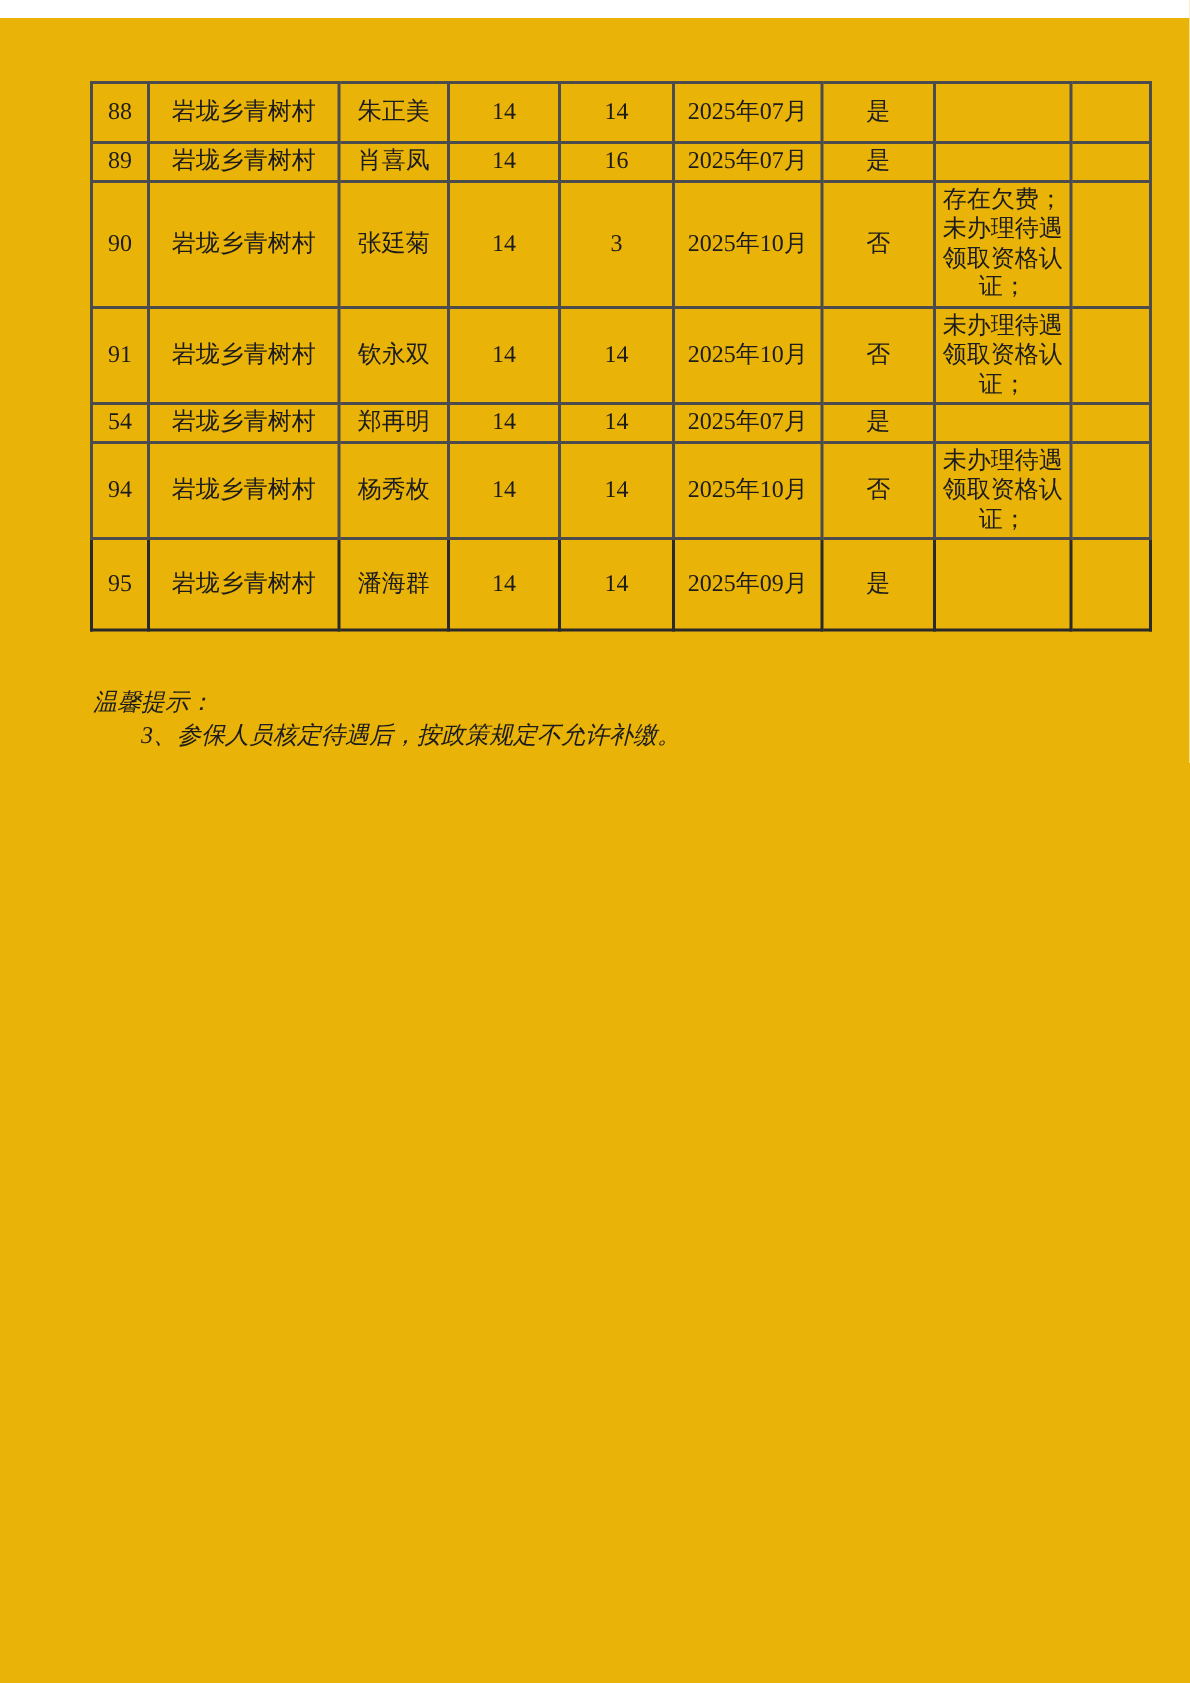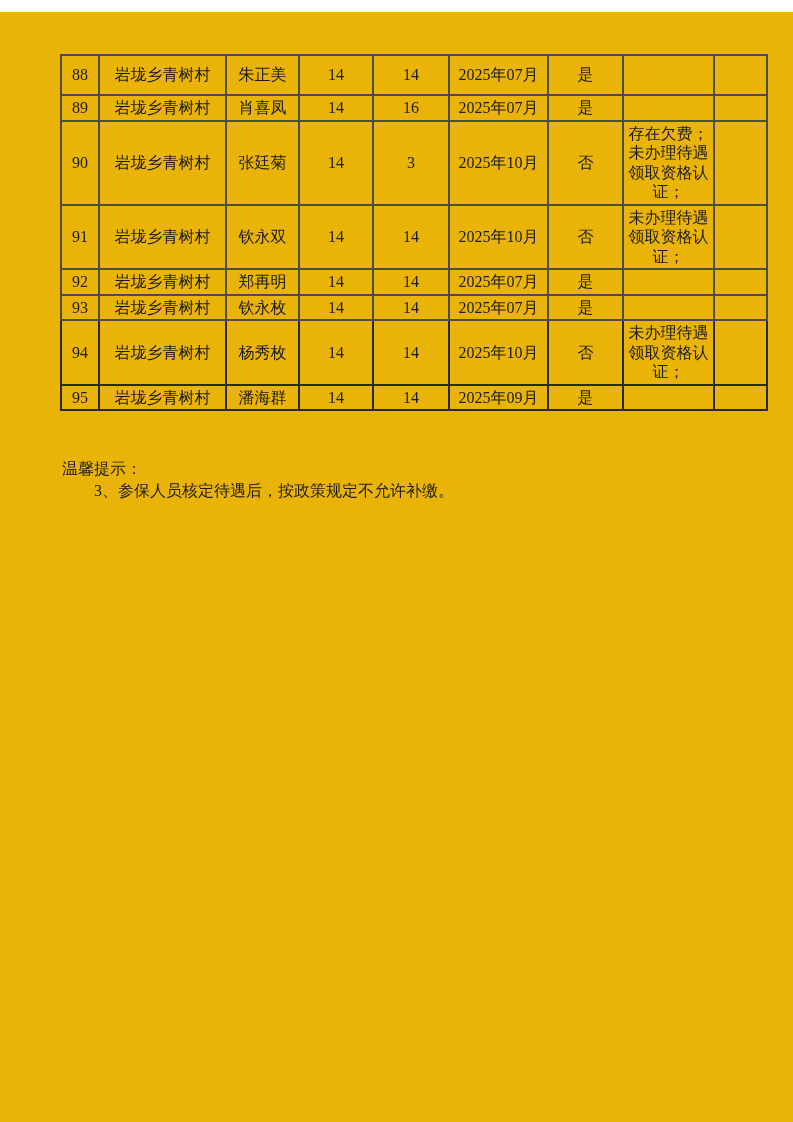--- a/index.html
+++ b/index.html
@@ -51,21 +51,21 @@
   td.col-date { letter-spacing: 0; }
 
   .notes {
     position: absolute;
     left: 62px;
     top: 446px;
     width: 700px;
     font-size: 16px;
     line-height: 1.38;
   }
-  .notes p { margin: 0; padding: 0; }
+  .notes p { margin: 0; padding: 0; font-style: italic; }
   .notes .note { text-indent: 2em; }
 </style>
 </head>
 <body>
 
 <div class="page">
 
   <table class="roster">
     <colgroup>
       <col style="width:38px">
@@ -117,34 +117,23 @@
           <td class="col-village">岩垅乡青树村</td>
           <td class="col-name">钦永双</td>
           <td class="col-num1">14</td>
           <td class="col-num2">14</td>
           <td class="col-date">2025年10月</td>
           <td class="col-eligible">否</td>
           <td class="col-remark">未办理待遇领取资格认证；</td>
           <td class="col-extra"></td>
         </tr>
         <tr>
-          <td class="col-seq">92</td>
+          <td class="col-seq">54</td>
           <td class="col-village">岩垅乡青树村</td>
           <td class="col-name">郑再明</td>
-          <td class="col-num1">14</td>
-          <td class="col-num2">14</td>
-          <td class="col-date">2025年07月</td>
-          <td class="col-eligible">是</td>
-          <td class="col-remark"></td>
-          <td class="col-extra"></td>
-        </tr>
-        <tr>
-          <td class="col-seq">93</td>
-          <td class="col-village">岩垅乡青树村</td>
-          <td class="col-name">钦永枚</td>
           <td class="col-num1">14</td>
           <td class="col-num2">14</td>
           <td class="col-date">2025年07月</td>
           <td class="col-eligible">是</td>
           <td class="col-remark"></td>
           <td class="col-extra"></td>
         </tr>
         <tr>
           <td class="col-seq">94</td>
           <td class="col-village">岩垅乡青树村</td>

